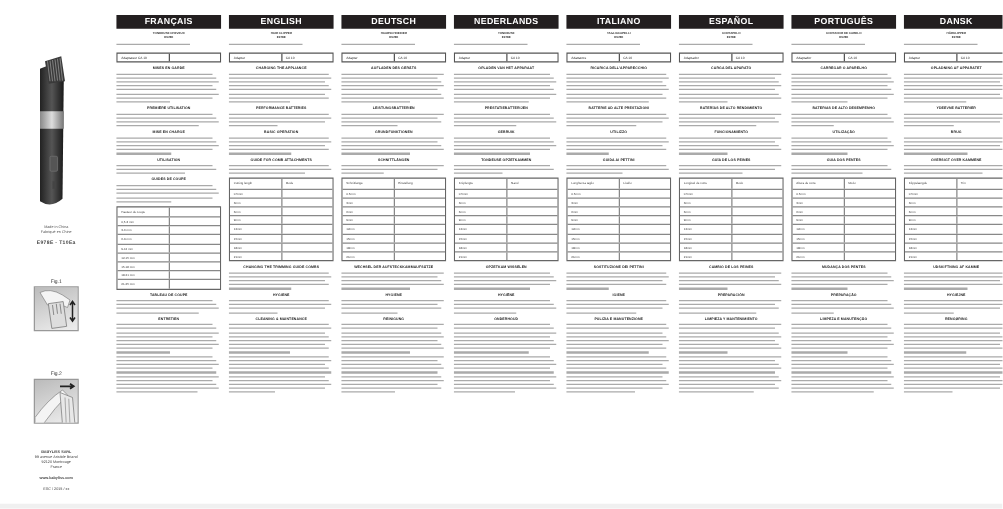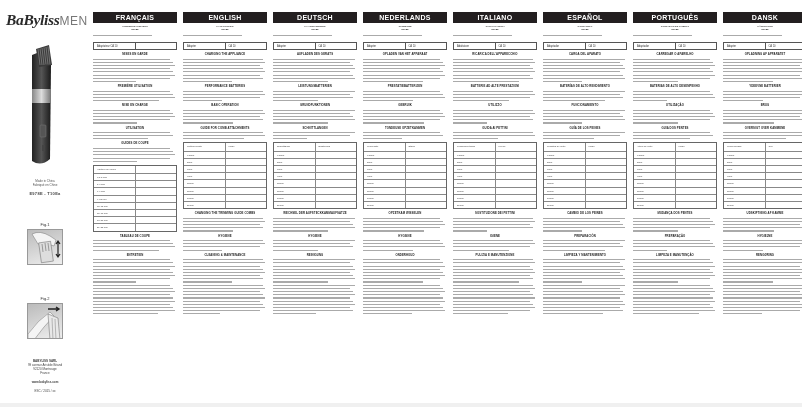--- a/index.html
+++ b/index.html
@@ -35,23 +35,20 @@
   .tbl .row:first-child { border-top: none; }
   .tbl .row span { flex: 1; padding-left: 3px; }
   .tbl .row span + span { border-left: 0.5px solid #888; }
 </style>
 </head>
 <body>
 
 <div class="page">
 
   <div class="brand-col">
-    <div class="logo">
-      <span class="b">BaByliss</span><span class="m">MEN</span>
-    </div>
 
     <svg class="product" viewBox="0 0 26 128">
       <defs>
         <linearGradient id="bd" x1="0" x2="1">
             <stop offset="0" stop-color="#222"></stop>
             <stop offset="0.5" stop-color="#555"></stop>
             <stop offset="1" stop-color="#1a1a1a"></stop>
           </linearGradient>
         <linearGradient id="gr" x1="0" x2="1">
             <stop offset="0" stop-color="#888"></stop>

